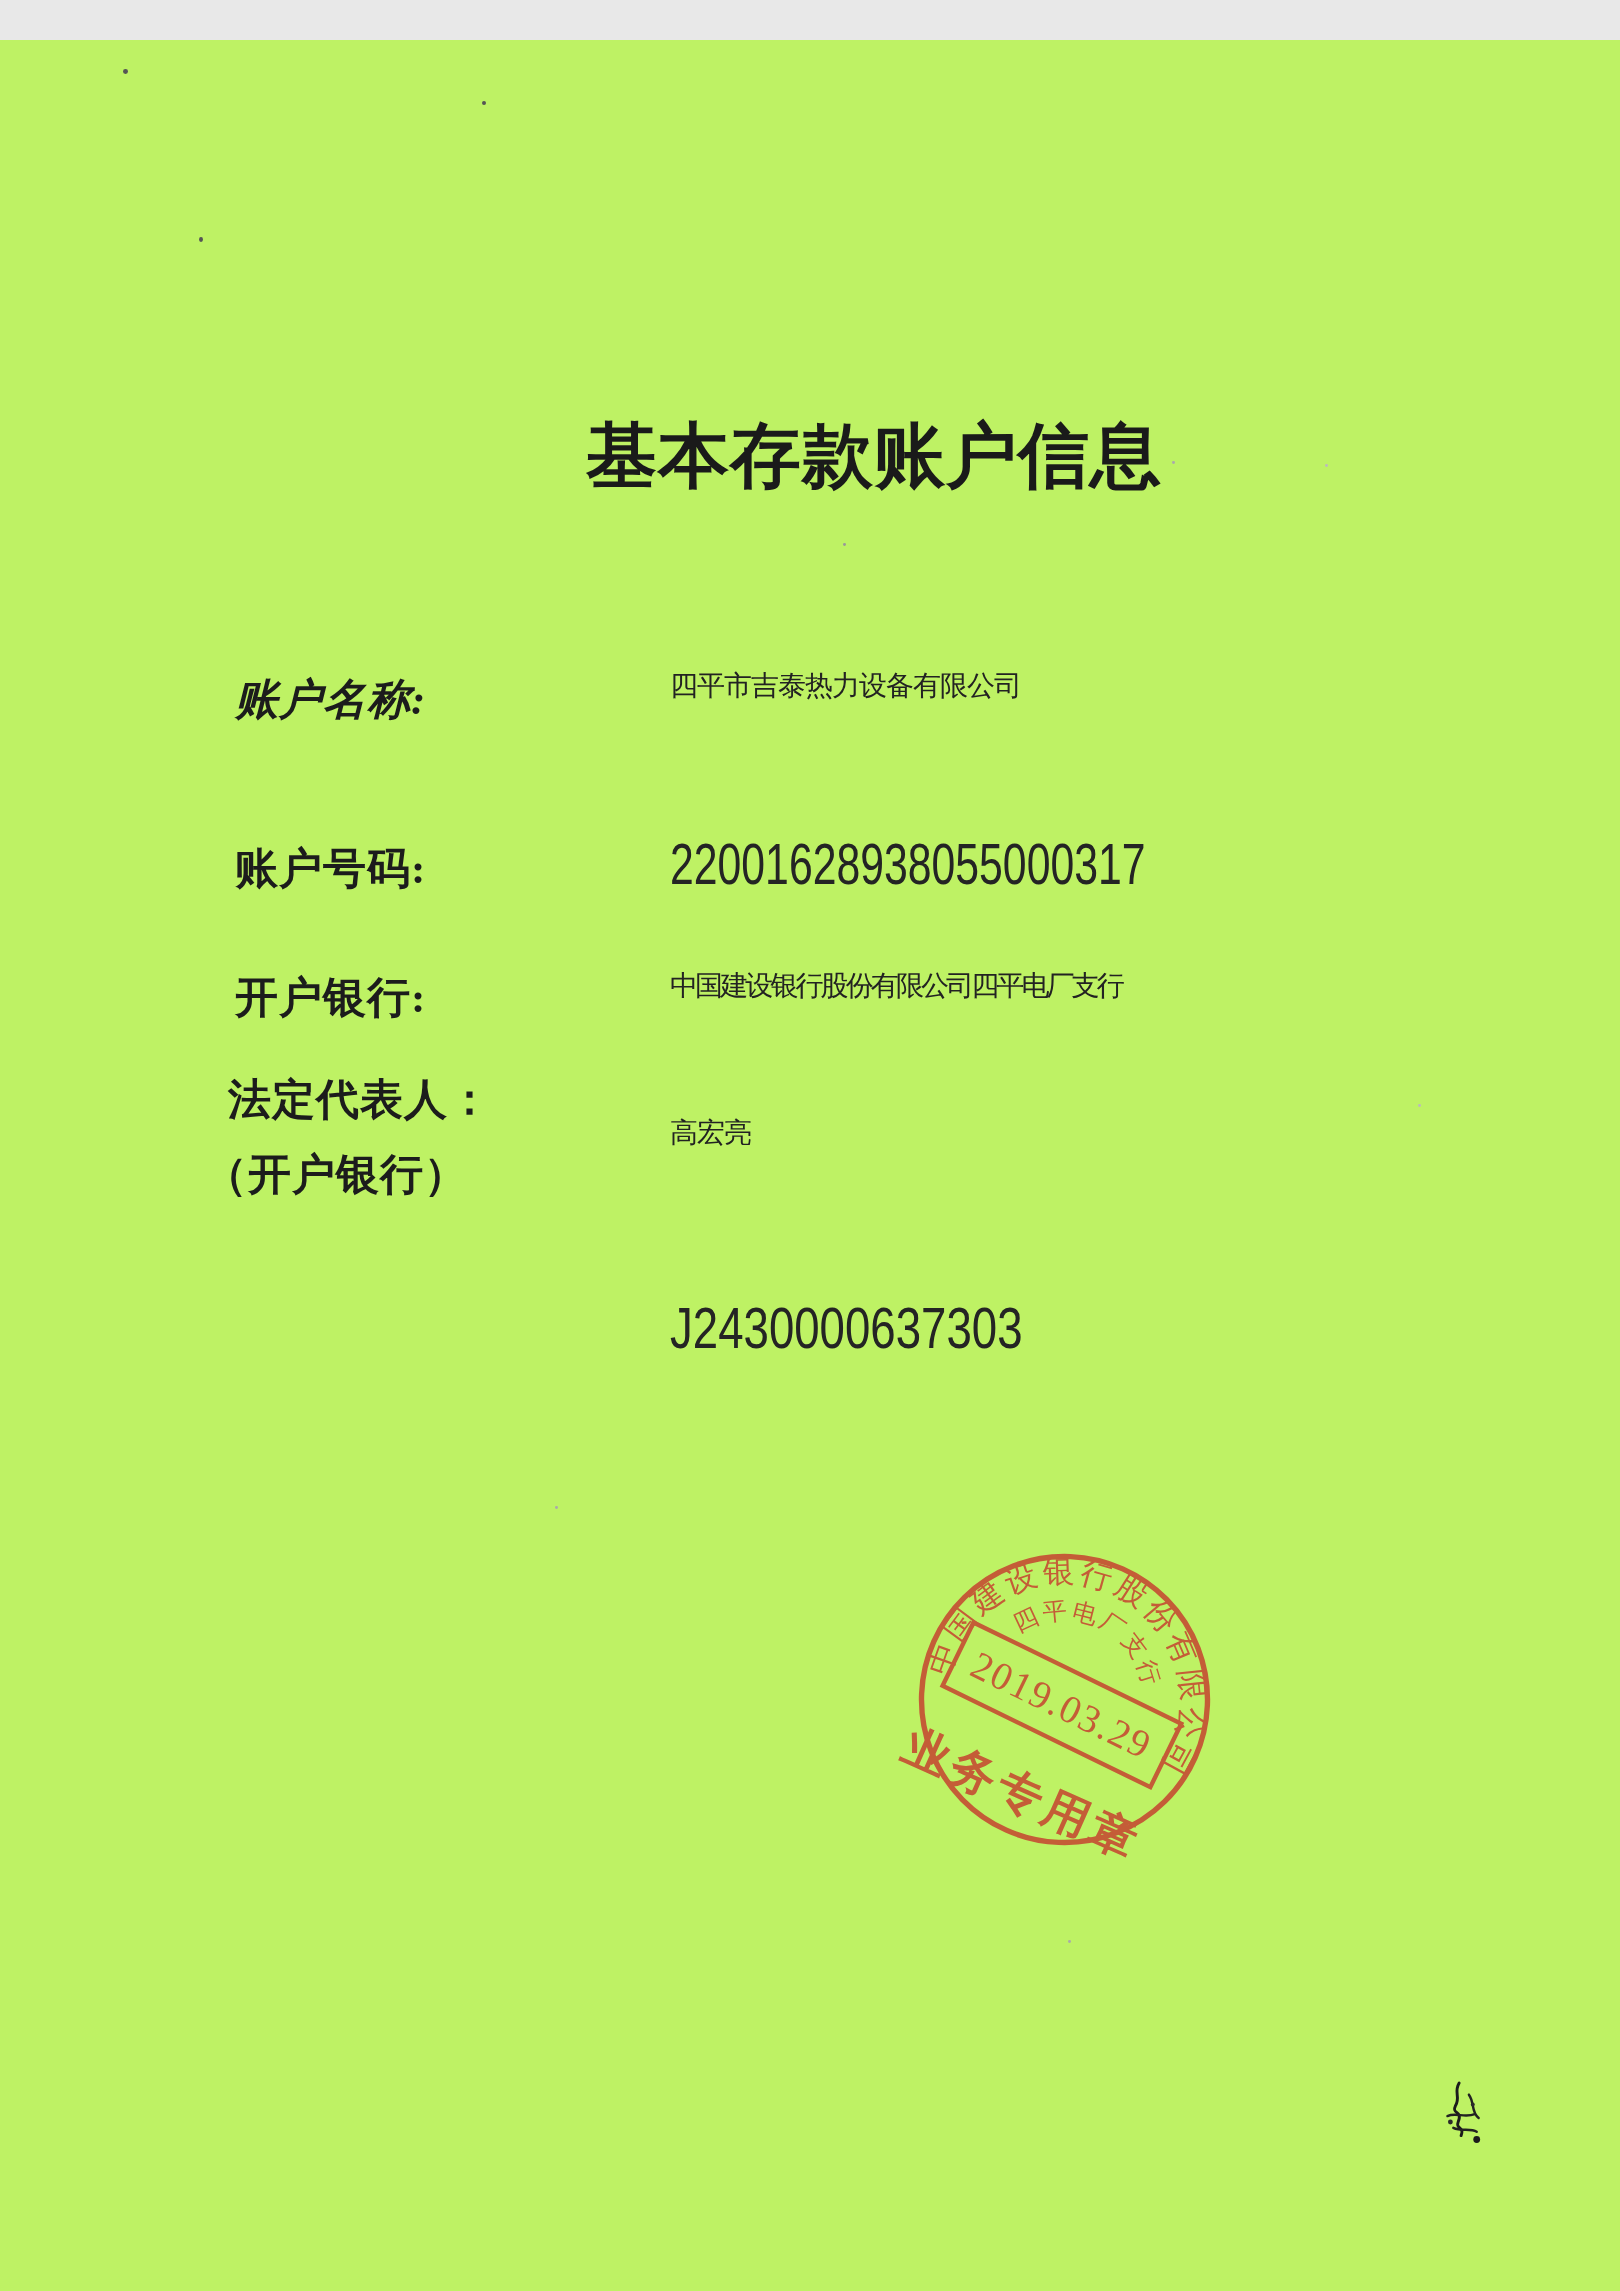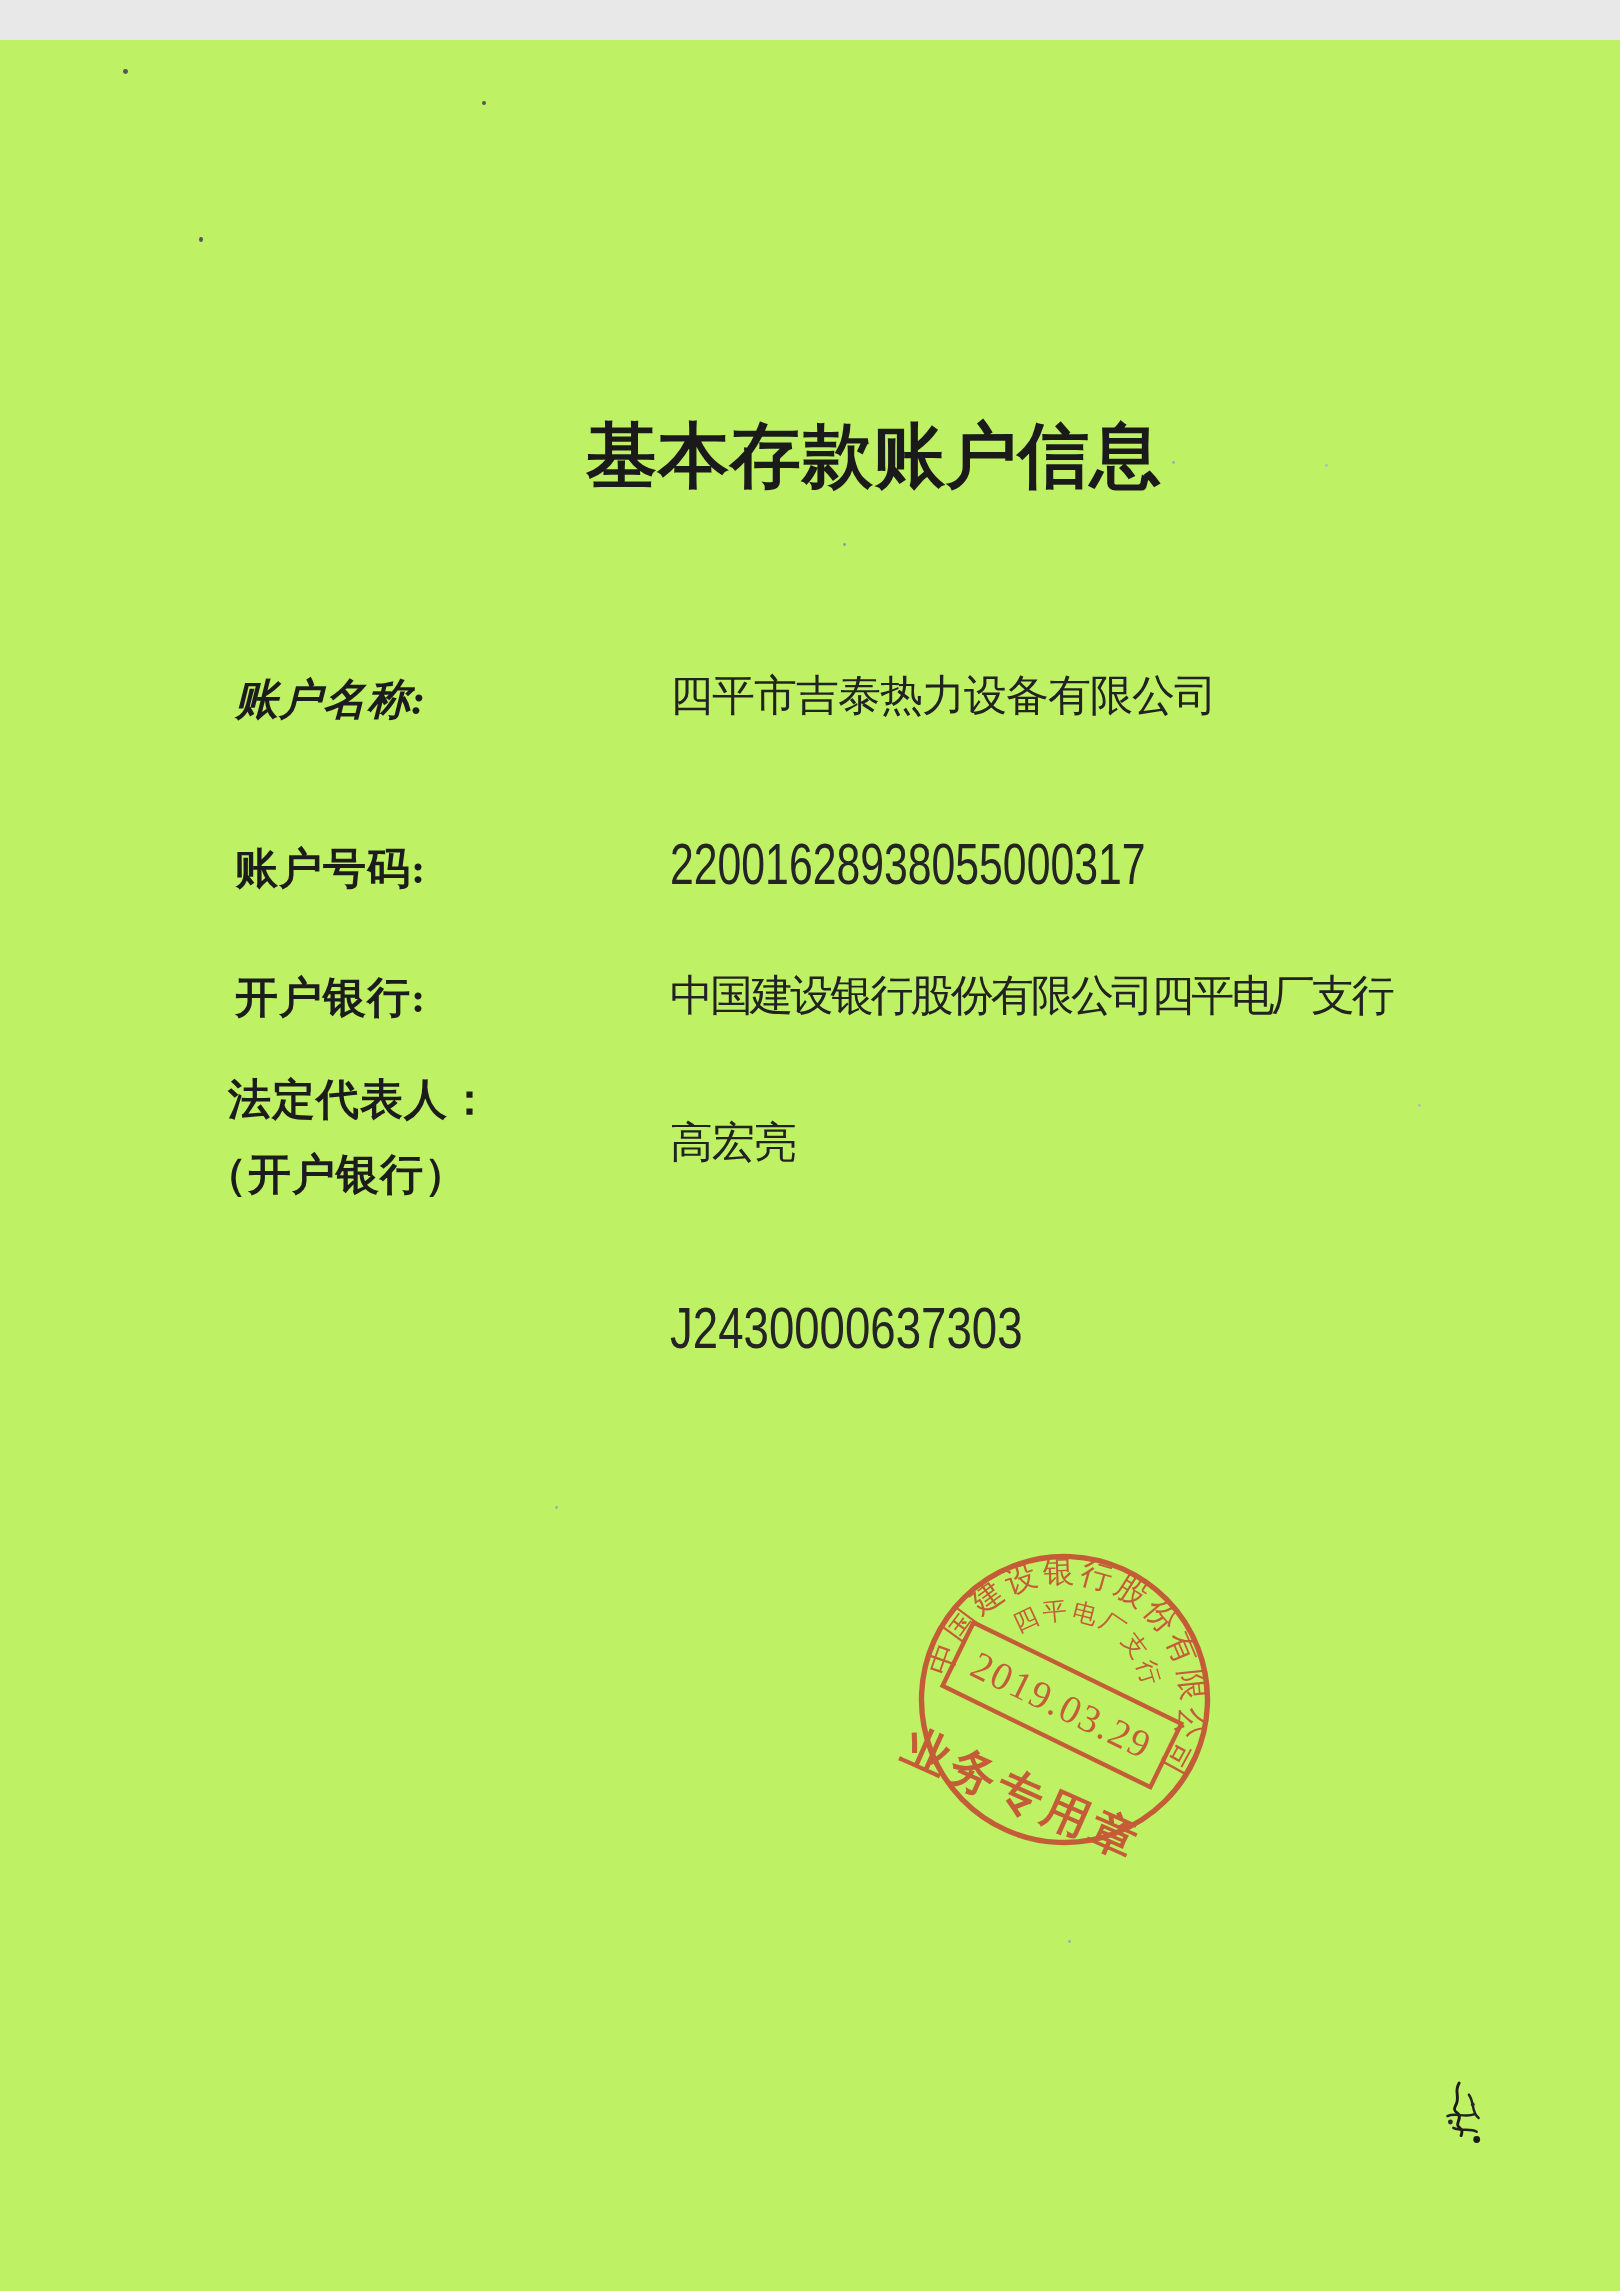--- a/index.html
+++ b/index.html
@@ -15,21 +15,21 @@
   .title{
     position:absolute;left:586px;top:369px;
     font-size:71px;font-weight:700;letter-spacing:1px;
     color:#1a1a1a;white-space:nowrap;
   }
   .label{
     position:absolute;font-size:43px;font-weight:600;
     color:#1c1c1c;white-space:nowrap;letter-spacing:1px;
   }
   .value{
-    position:absolute;font-size:43px;font-weight:500;
+    position:absolute;font-size:28px;font-weight:500;
     color:#222;white-space:nowrap;letter-spacing:-1px;
   }
   .value.tight{letter-spacing:-2.9px;}
   .num{
     position:absolute;
     font-family:"Liberation Sans","DejaVu Sans",sans-serif;
     font-size:57px;font-weight:400;color:#242424;
     line-height:1;white-space:nowrap;
     transform:scaleX(.75);transform-origin:0 50%;
     letter-spacing:0;

